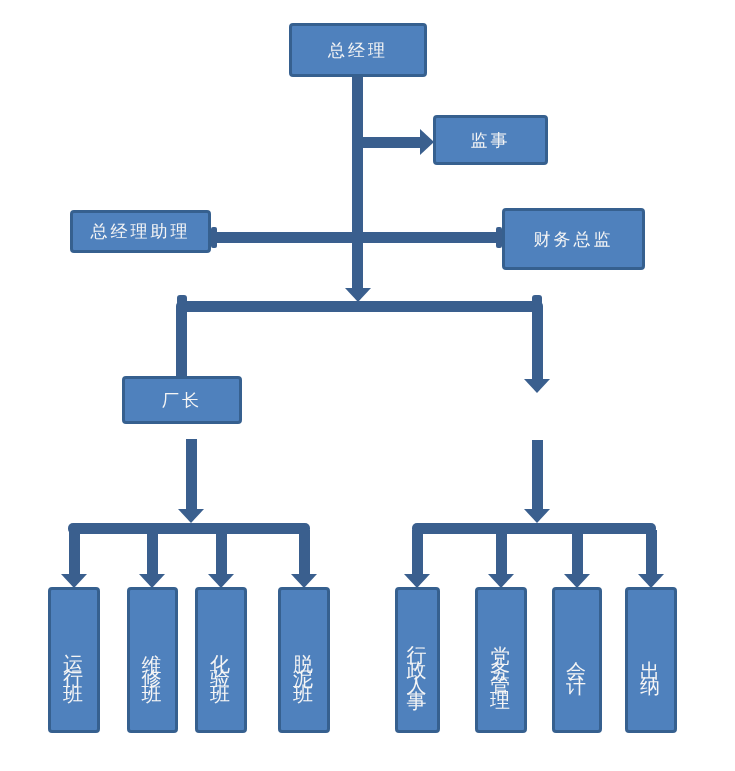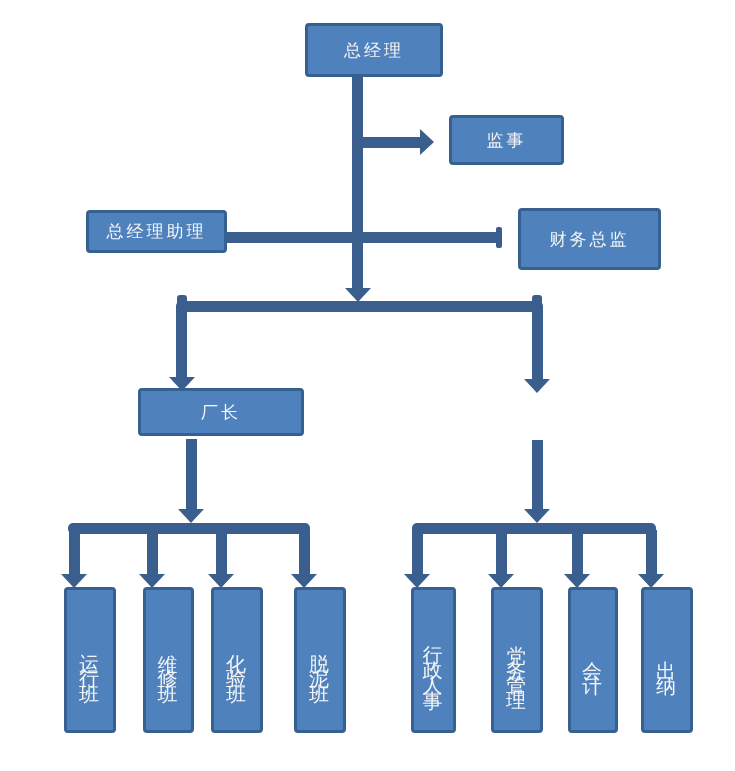--- a/index.html
+++ b/index.html
@@ -14,21 +14,20 @@
   .box {
     position: absolute;
     box-sizing: border-box;
     background: var(--box-fill, #4F81BD);
     border: 3px solid var(--box-border, #36608F);
     border-radius: 4px;
     display: flex;
     align-items: center;
     justify-content: center;
     color: var(--text, #F5F5F5);
-    margin-left: 16px;
   }
   .box .label {
     font-size: 17px;
     letter-spacing: 3px;
     white-space: nowrap;
   }
   .vbox .label {
     writing-mode: vertical-rl;
     text-orientation: upright;
     font-size: 20px;
@@ -121,21 +120,21 @@
   </div>
   <div class="box" style="left:433px; top:115px; width:115px; height:50px;">
     <span class="label">监事</span>
   </div>
   <div class="box" style="left:70px; top:210px; width:141px; height:43px;">
     <span class="label">总经理助理</span>
   </div>
   <div class="box" style="left:502px; top:208px; width:143px; height:62px;">
     <span class="label">财务总监</span>
   </div>
-  <div class="box" style="left:122px; top:388px; width:166px; height:48px;">
+  <div class="box" style="left:122px; top:376px; width:120px; height:48px;">
     <span class="label">厂长</span>
   </div>
 
   <div class="box vbox" style="left:48px; top:587px; width:52px; height:146px;">
     <span class="label">运行班</span>
   </div>
   <div class="box vbox" style="left:127px; top:587px; width:51px; height:146px;">
     <span class="label">维修班</span>
   </div>
   <div class="box vbox" style="left:195px; top:587px; width:52px; height:146px;">

